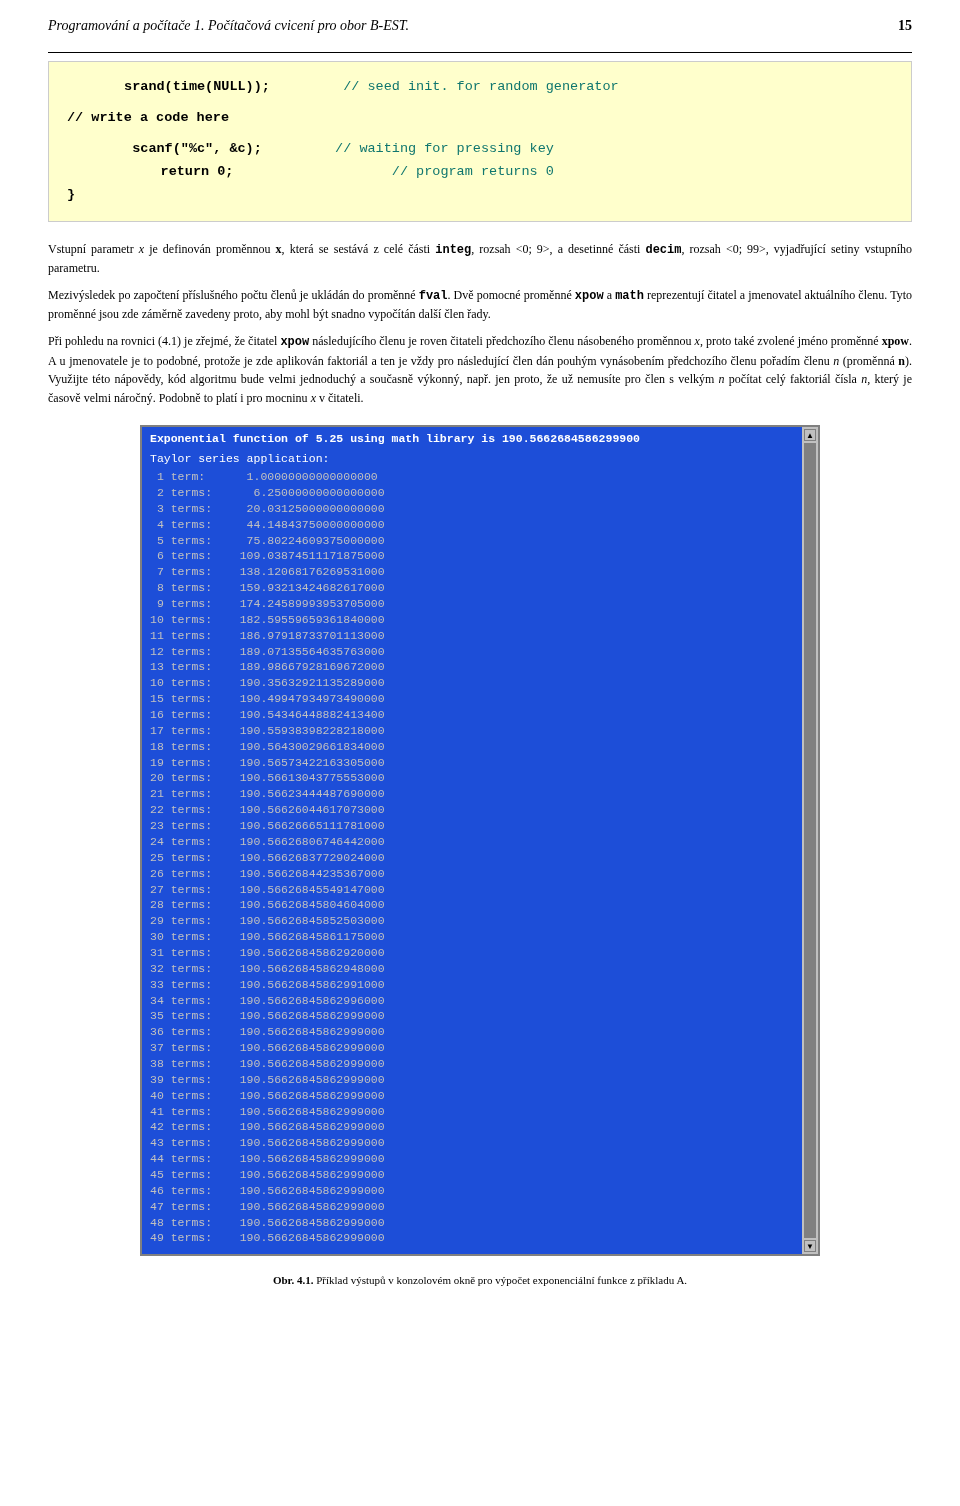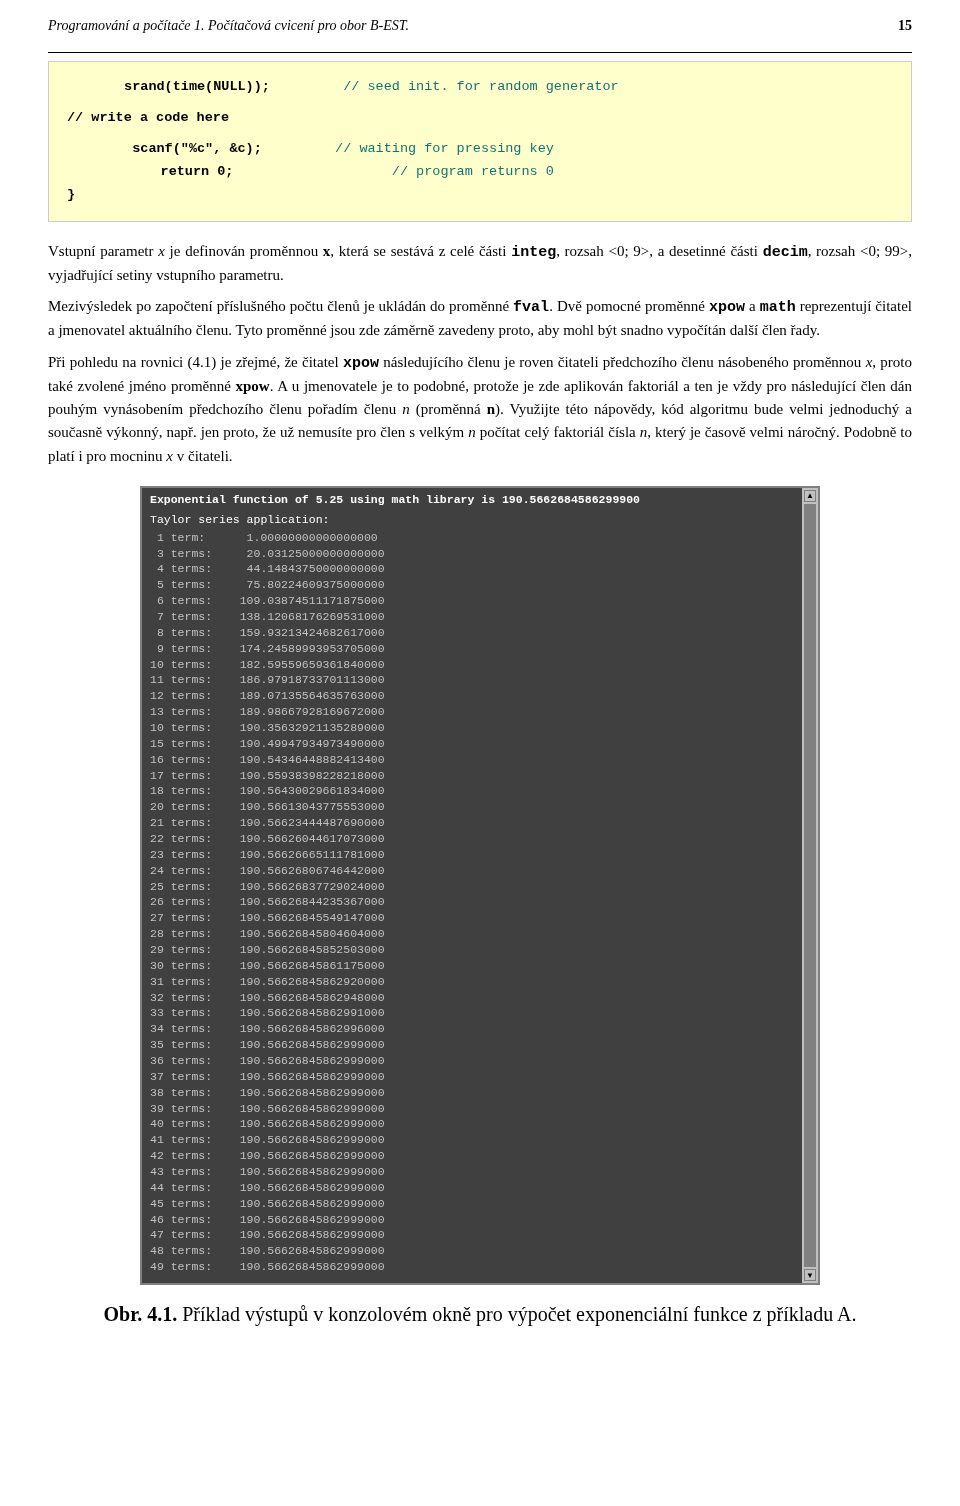--- a/index.html
+++ b/index.html
@@ -44,21 +44,21 @@
       color: #000;
       text-align: center;
     }
     .code-line {
       display: flex;
       gap: 0;
     }
     .code-keyword { color: #000; font-weight: bold; }
     .code-comment { color: #0f766e; }
     .text-block {
-      font-size: 15px;
+      font-size: 12px;
       line-height: 1.55;
       text-align: justify;
       margin-bottom: 10px;
     }
     .text-block p {
       margin-bottom: 8px;
       text-align: justify;
     }
     .bold { font-weight: bold; }
     .mono { font-family: "Courier New", Courier, monospace; font-weight: bold; }
@@ -86,21 +86,21 @@
       font-size: 10px;
       width: 14px;
       height: 12px;
       display: inline-flex;
       align-items: center;
       justify-content: center;
       border: 1px solid #888;
       font-weight: bold;
     }
     .console-body {
-      background: #404040;
+      background: #1d4ed8;
       color: #c0c0c0;
       font-family: "Courier New", Courier, monospace;
       font-size: 11.5px;
       padding: 4px 8px 8px 8px;
       line-height: 1.38;
       overflow: hidden;
     }
     .console-body .highlight-line {
       color: #ffffff;
       font-weight: bold;
@@ -133,21 +133,21 @@
       background: #c0c0c0;
       border: 1px solid #808080;
       display: flex;
       align-items: center;
       justify-content: center;
       font-size: 8px;
       color: #000;
     }
     .figure-caption {
       text-align: center;
-      font-size: 20px;
+      font-size: 11px;
       margin-top: 18px;
     }
     .figure-caption .bold { font-weight: bold; }
     hr.header-rule {
       border: none;
       border-top: 1px solid #000;
       margin-bottom: 8px;
     }
   </style>
 </head>
@@ -199,36 +199,38 @@
   <div class="console-wrapper">
 
 
     <div class="console-outer">
       <div class="console-content">
         <div class="console-body">
           <div class="highlight-line">Exponential function of 5.25 using math library is   190.5662684586299900</div>
           <div class="taylor-header">Taylor series application:</div>
           <div id="console-rows">
           <div style="color: rgb(192, 192, 192); font-family: &quot;Courier New&quot;, Courier, monospace; font-size: 11.5px; line-height: 1.38; white-space: pre;"> 1 term:      1.00000000000000000</div>
+              <div style="color: rgb(192, 192, 192); font-family: &quot;Courier New&quot;, Courier, monospace; font-size: 11.5px; line-height: 1.38; white-space: pre;"> 2 terms:      6.25000000000000000</div>
               <div style="color: rgb(192, 192, 192); font-family: &quot;Courier New&quot;, Courier, monospace; font-size: 11.5px; line-height: 1.38; white-space: pre;"> 3 terms:     20.03125000000000000</div>
               <div style="color: rgb(192, 192, 192); font-family: &quot;Courier New&quot;, Courier, monospace; font-size: 11.5px; line-height: 1.38; white-space: pre;"> 4 terms:     44.14843750000000000</div>
               <div style="color: rgb(192, 192, 192); font-family: &quot;Courier New&quot;, Courier, monospace; font-size: 11.5px; line-height: 1.38; white-space: pre;"> 5 terms:     75.80224609375000000</div>
               <div style="color: rgb(192, 192, 192); font-family: &quot;Courier New&quot;, Courier, monospace; font-size: 11.5px; line-height: 1.38; white-space: pre;"> 6 terms:    109.03874511171875000</div>
               <div style="color: rgb(192, 192, 192); font-family: &quot;Courier New&quot;, Courier, monospace; font-size: 11.5px; line-height: 1.38; white-space: pre;"> 7 terms:    138.12068176269531000</div>
               <div style="color: rgb(192, 192, 192); font-family: &quot;Courier New&quot;, Courier, monospace; font-size: 11.5px; line-height: 1.38; white-space: pre;"> 8 terms:    159.93213424682617000</div>
               <div style="color: rgb(192, 192, 192); font-family: &quot;Courier New&quot;, Courier, monospace; font-size: 11.5px; line-height: 1.38; white-space: pre;"> 9 terms:    174.24589993953705000</div>
               <div style="color: rgb(192, 192, 192); font-family: &quot;Courier New&quot;, Courier, monospace; font-size: 11.5px; line-height: 1.38; white-space: pre;">10 terms:    182.59559659361840000</div>
               <div style="color: rgb(192, 192, 192); font-family: &quot;Courier New&quot;, Courier, monospace; font-size: 11.5px; line-height: 1.38; white-space: pre;">11 terms:    186.97918733701113000</div>
               <div style="color: rgb(192, 192, 192); font-family: &quot;Courier New&quot;, Courier, monospace; font-size: 11.5px; line-height: 1.38; white-space: pre;">12 terms:    189.07135564635763000</div>
               <div style="color: rgb(192, 192, 192); font-family: &quot;Courier New&quot;, Courier, monospace; font-size: 11.5px; line-height: 1.38; white-space: pre;">13 terms:    189.98667928169672000</div>
               <div style="color: rgb(192, 192, 192); font-family: &quot;Courier New&quot;, Courier, monospace; font-size: 11.5px; line-height: 1.38; white-space: pre;">10 terms:    190.35632921135289000</div>
               <div style="color: rgb(192, 192, 192); font-family: &quot;Courier New&quot;, Courier, monospace; font-size: 11.5px; line-height: 1.38; white-space: pre;">15 terms:    190.49947934973490000</div>
               <div style="color: rgb(192, 192, 192); font-family: &quot;Courier New&quot;, Courier, monospace; font-size: 11.5px; line-height: 1.38; white-space: pre;">16 terms:    190.54346448882413400</div>
               <div style="color: rgb(192, 192, 192); font-family: &quot;Courier New&quot;, Courier, monospace; font-size: 11.5px; line-height: 1.38; white-space: pre;">17 terms:    190.55938398228218000</div>
               <div style="color: rgb(192, 192, 192); font-family: &quot;Courier New&quot;, Courier, monospace; font-size: 11.5px; line-height: 1.38; white-space: pre;">18 terms:    190.56430029661834000</div>
+              <div style="color: rgb(192, 192, 192); font-family: &quot;Courier New&quot;, Courier, monospace; font-size: 11.5px; line-height: 1.38; white-space: pre;">19 terms:    190.56573422163305000</div>
               <div style="color: rgb(192, 192, 192); font-family: &quot;Courier New&quot;, Courier, monospace; font-size: 11.5px; line-height: 1.38; white-space: pre;">20 terms:    190.56613043775553000</div>
               <div style="color: rgb(192, 192, 192); font-family: &quot;Courier New&quot;, Courier, monospace; font-size: 11.5px; line-height: 1.38; white-space: pre;">21 terms:    190.56623444487690000</div>
               <div style="color: rgb(192, 192, 192); font-family: &quot;Courier New&quot;, Courier, monospace; font-size: 11.5px; line-height: 1.38; white-space: pre;">22 terms:    190.56626044617073000</div>
               <div style="color: rgb(192, 192, 192); font-family: &quot;Courier New&quot;, Courier, monospace; font-size: 11.5px; line-height: 1.38; white-space: pre;">23 terms:    190.56626665111781000</div>
               <div style="color: rgb(192, 192, 192); font-family: &quot;Courier New&quot;, Courier, monospace; font-size: 11.5px; line-height: 1.38; white-space: pre;">24 terms:    190.56626806746442000</div>
               <div style="color: rgb(192, 192, 192); font-family: &quot;Courier New&quot;, Courier, monospace; font-size: 11.5px; line-height: 1.38; white-space: pre;">25 terms:    190.56626837729024000</div>
               <div style="color: rgb(192, 192, 192); font-family: &quot;Courier New&quot;, Courier, monospace; font-size: 11.5px; line-height: 1.38; white-space: pre;">26 terms:    190.56626844235367000</div>
               <div style="color: rgb(192, 192, 192); font-family: &quot;Courier New&quot;, Courier, monospace; font-size: 11.5px; line-height: 1.38; white-space: pre;">27 terms:    190.56626845549147000</div>
               <div style="color: rgb(192, 192, 192); font-family: &quot;Courier New&quot;, Courier, monospace; font-size: 11.5px; line-height: 1.38; white-space: pre;">28 terms:    190.56626845804604000</div>
               <div style="color: rgb(192, 192, 192); font-family: &quot;Courier New&quot;, Courier, monospace; font-size: 11.5px; line-height: 1.38; white-space: pre;">29 terms:    190.56626845852503000</div>

